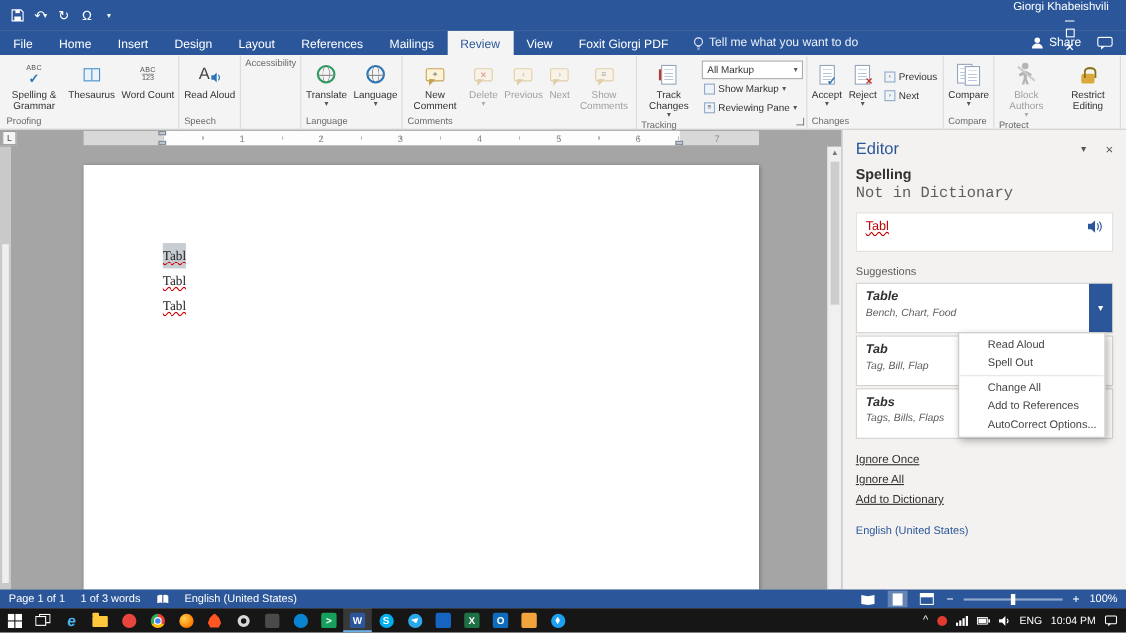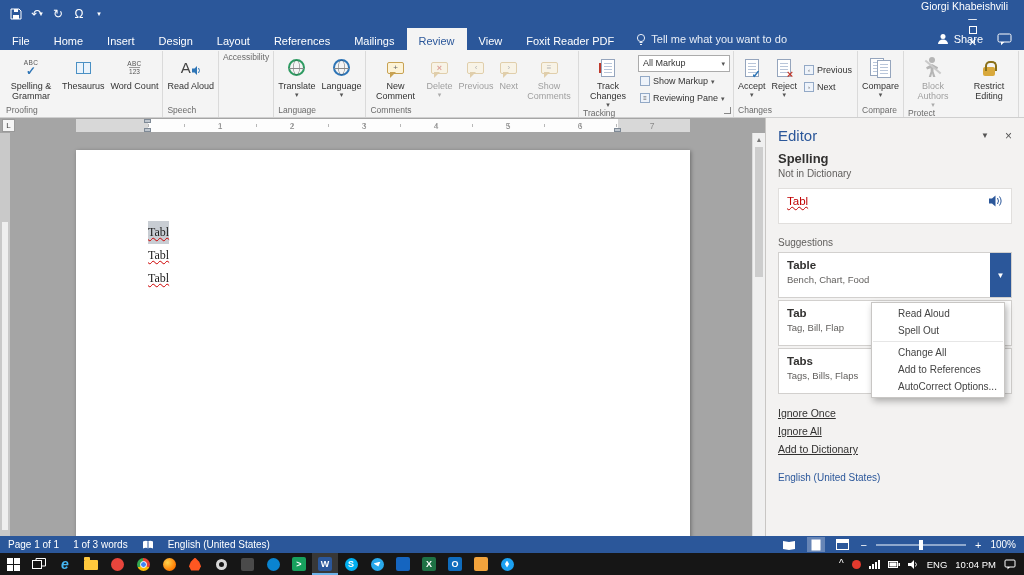--- a/index.html
+++ b/index.html
@@ -95,25 +95,25 @@
   .vscroll{position:absolute;right:0;top:0;width:13px;bottom:0;background:#f0f0f0;border-left:1px solid #dcdcdc;}
   .vscroll .up{height:13px;display:flex;align-items:center;justify-content:center;font-size:7px;color:#777;}
   .vscroll .thumb{position:absolute;top:14px;left:2px;right:2px;height:130px;background:#cdcdcd;}
 
   
   .epane{position:absolute;top:118px;bottom:39px;right:0;width:259px;background:#f3f2f1;border-left:1px solid #c8c6c4;z-index:10;}
   .ep-head{display:flex;align-items:center;padding:9px 12px 5px;}
   .ep-title{color:#2b579a;font-size:15px;}
   .ep-headbtns{margin-left:auto;display:flex;gap:16px;color:#555;font-size:10px;align-items:center;}
   .ep-section{font-size:13px;font-weight:bold;color:#323130;padding:2px 12px 1px;}
-  .ep-sub{font-size:10px;color:#605e5c;padding:1px 12px 5px;}
+  .ep-sub{font-size:14px;color:#605e5c;padding:1px 12px 5px;font-family:Liberation Mono, monospace;}
   .wordbox{margin:4px 12px;background:#fff;border:1px solid #e1dfdd;height:36px;display:flex;align-items:flex-start;justify-content:space-between;padding:6px 8px;}
   .misword{color:#c00000;font-size:11.5px;text-decoration:underline;text-decoration-style:wavy;text-decoration-color:#c00000;text-decoration-thickness:1px;}
   .sug-label{font-size:10px;color:#605e5c;padding:9px 12px 4px;}
-  .card{position:relative;margin:0 12px 2px;background:#fff;border:1px solid #d2d0ce;height:46px;padding:6px 8px;}
+  .card{position:relative;margin:0 12px 2px;background:#fff;border:1px solid #d2d0ce;height:46px;padding:6px 8px;font-style:italic;}
   .cw{font-weight:bold;font-size:11.5px;color:#323130;}
   .cex{font-size:9.5px;color:#605e5c;margin-top:3px;}
   .dd{position:absolute;right:0;top:0;bottom:0;width:21px;background:#2b579a;color:#fff;display:flex;align-items:center;justify-content:center;font-size:8px;}
   .menu{position:absolute;left:105px;top:184px;width:134px;background:#fff;border:1px solid #c8c6c4;box-shadow:2px 3px 7px rgba(0,0,0,.3);z-index:20;padding:2px 0;}
   .mi{height:17px;display:flex;align-items:center;padding-left:26px;font-size:10px;color:#444;position:relative;}
   .msep{border-top:1px solid #e6e6e6;margin:2px 1px;}
   .ep-actions{padding:8px 12px 0;}
   .ep-link{font-size:10.5px;color:#323130;text-decoration:underline;padding:3px 0;display:block;width:max-content;}
   .ep-lang{font-size:10px;color:#2b579a;padding:14px 12px;display:block;width:max-content;}
 
@@ -192,21 +192,21 @@
 <div class="tabrow">
   <div class="tab">File</div>
   <div class="tab">Home</div>
   <div class="tab">Insert</div>
   <div class="tab">Design</div>
   <div class="tab">Layout</div>
   <div class="tab">References</div>
   <div class="tab">Mailings</div>
   <div class="tab active">Review</div>
   <div class="tab">View</div>
-  <div class="tab">Foxit Reader PDF</div>
+  <div class="tab">Foxit Giorgi PDF</div>
   <div class="tellme">
     <svg width="10" height="13">
         <circle cx="5" cy="5" r="3.6" fill="none" stroke="#e8eef7"></circle>
         <path d="M3.5 9.5 h3 M4 11.5 h2" stroke="#e8eef7"></path>
       </svg>
     <span>Tell me what you want to do</span>
   </div>
   <div class="tabrow-right">
     <div class="share">
       <svg width="12" height="12">

